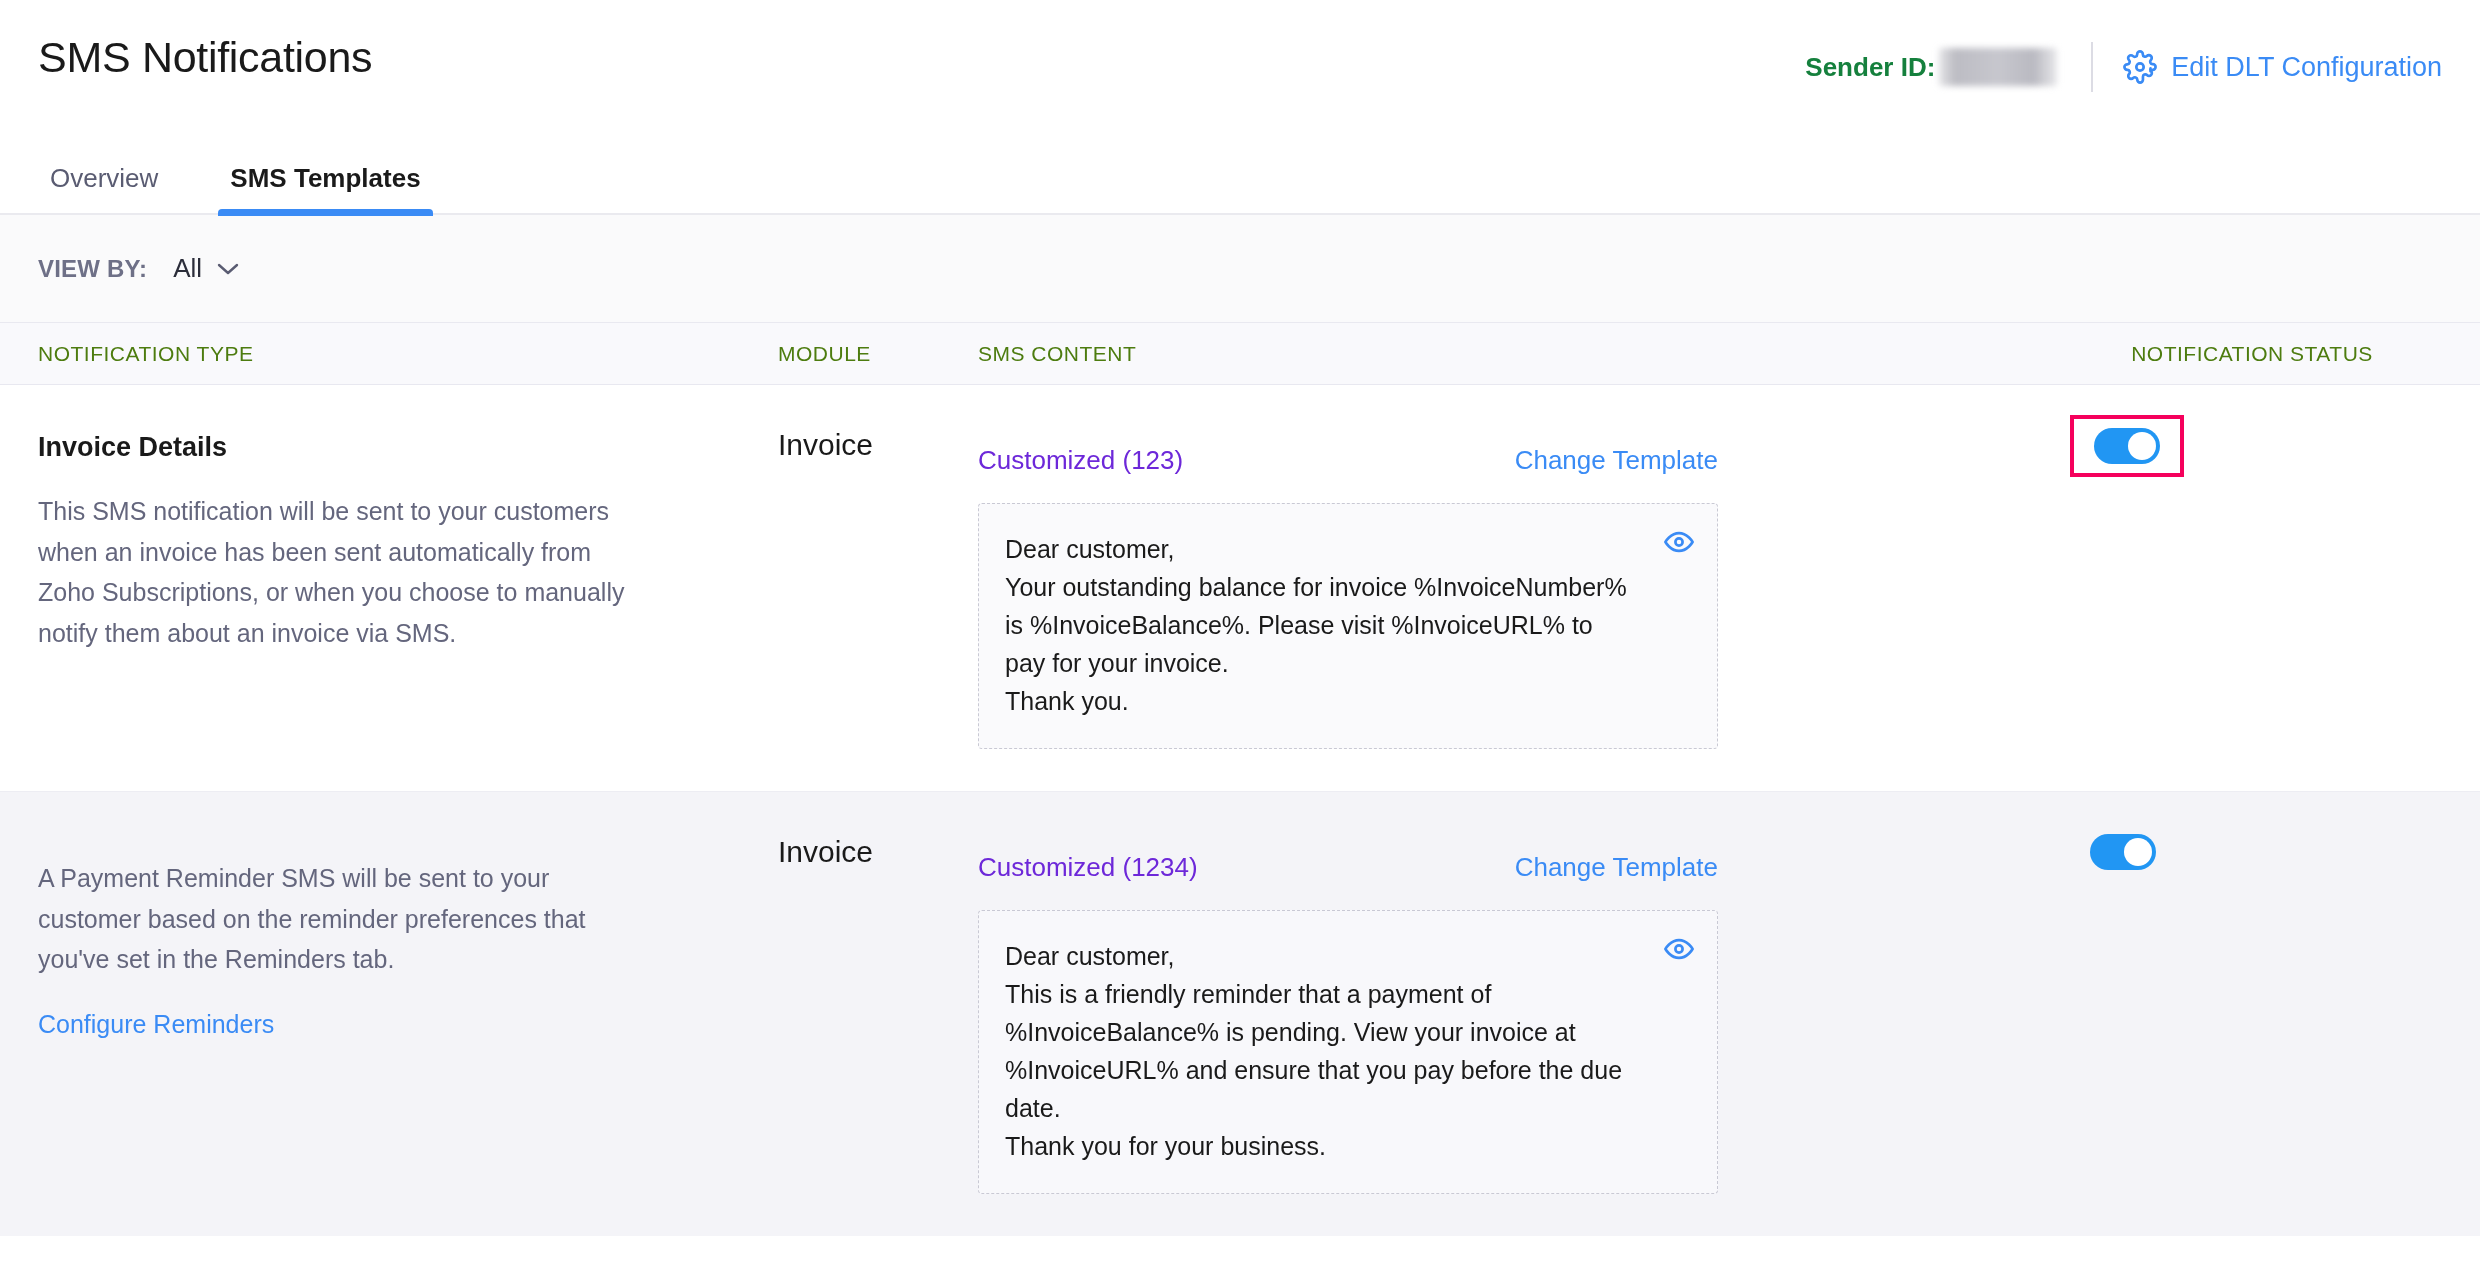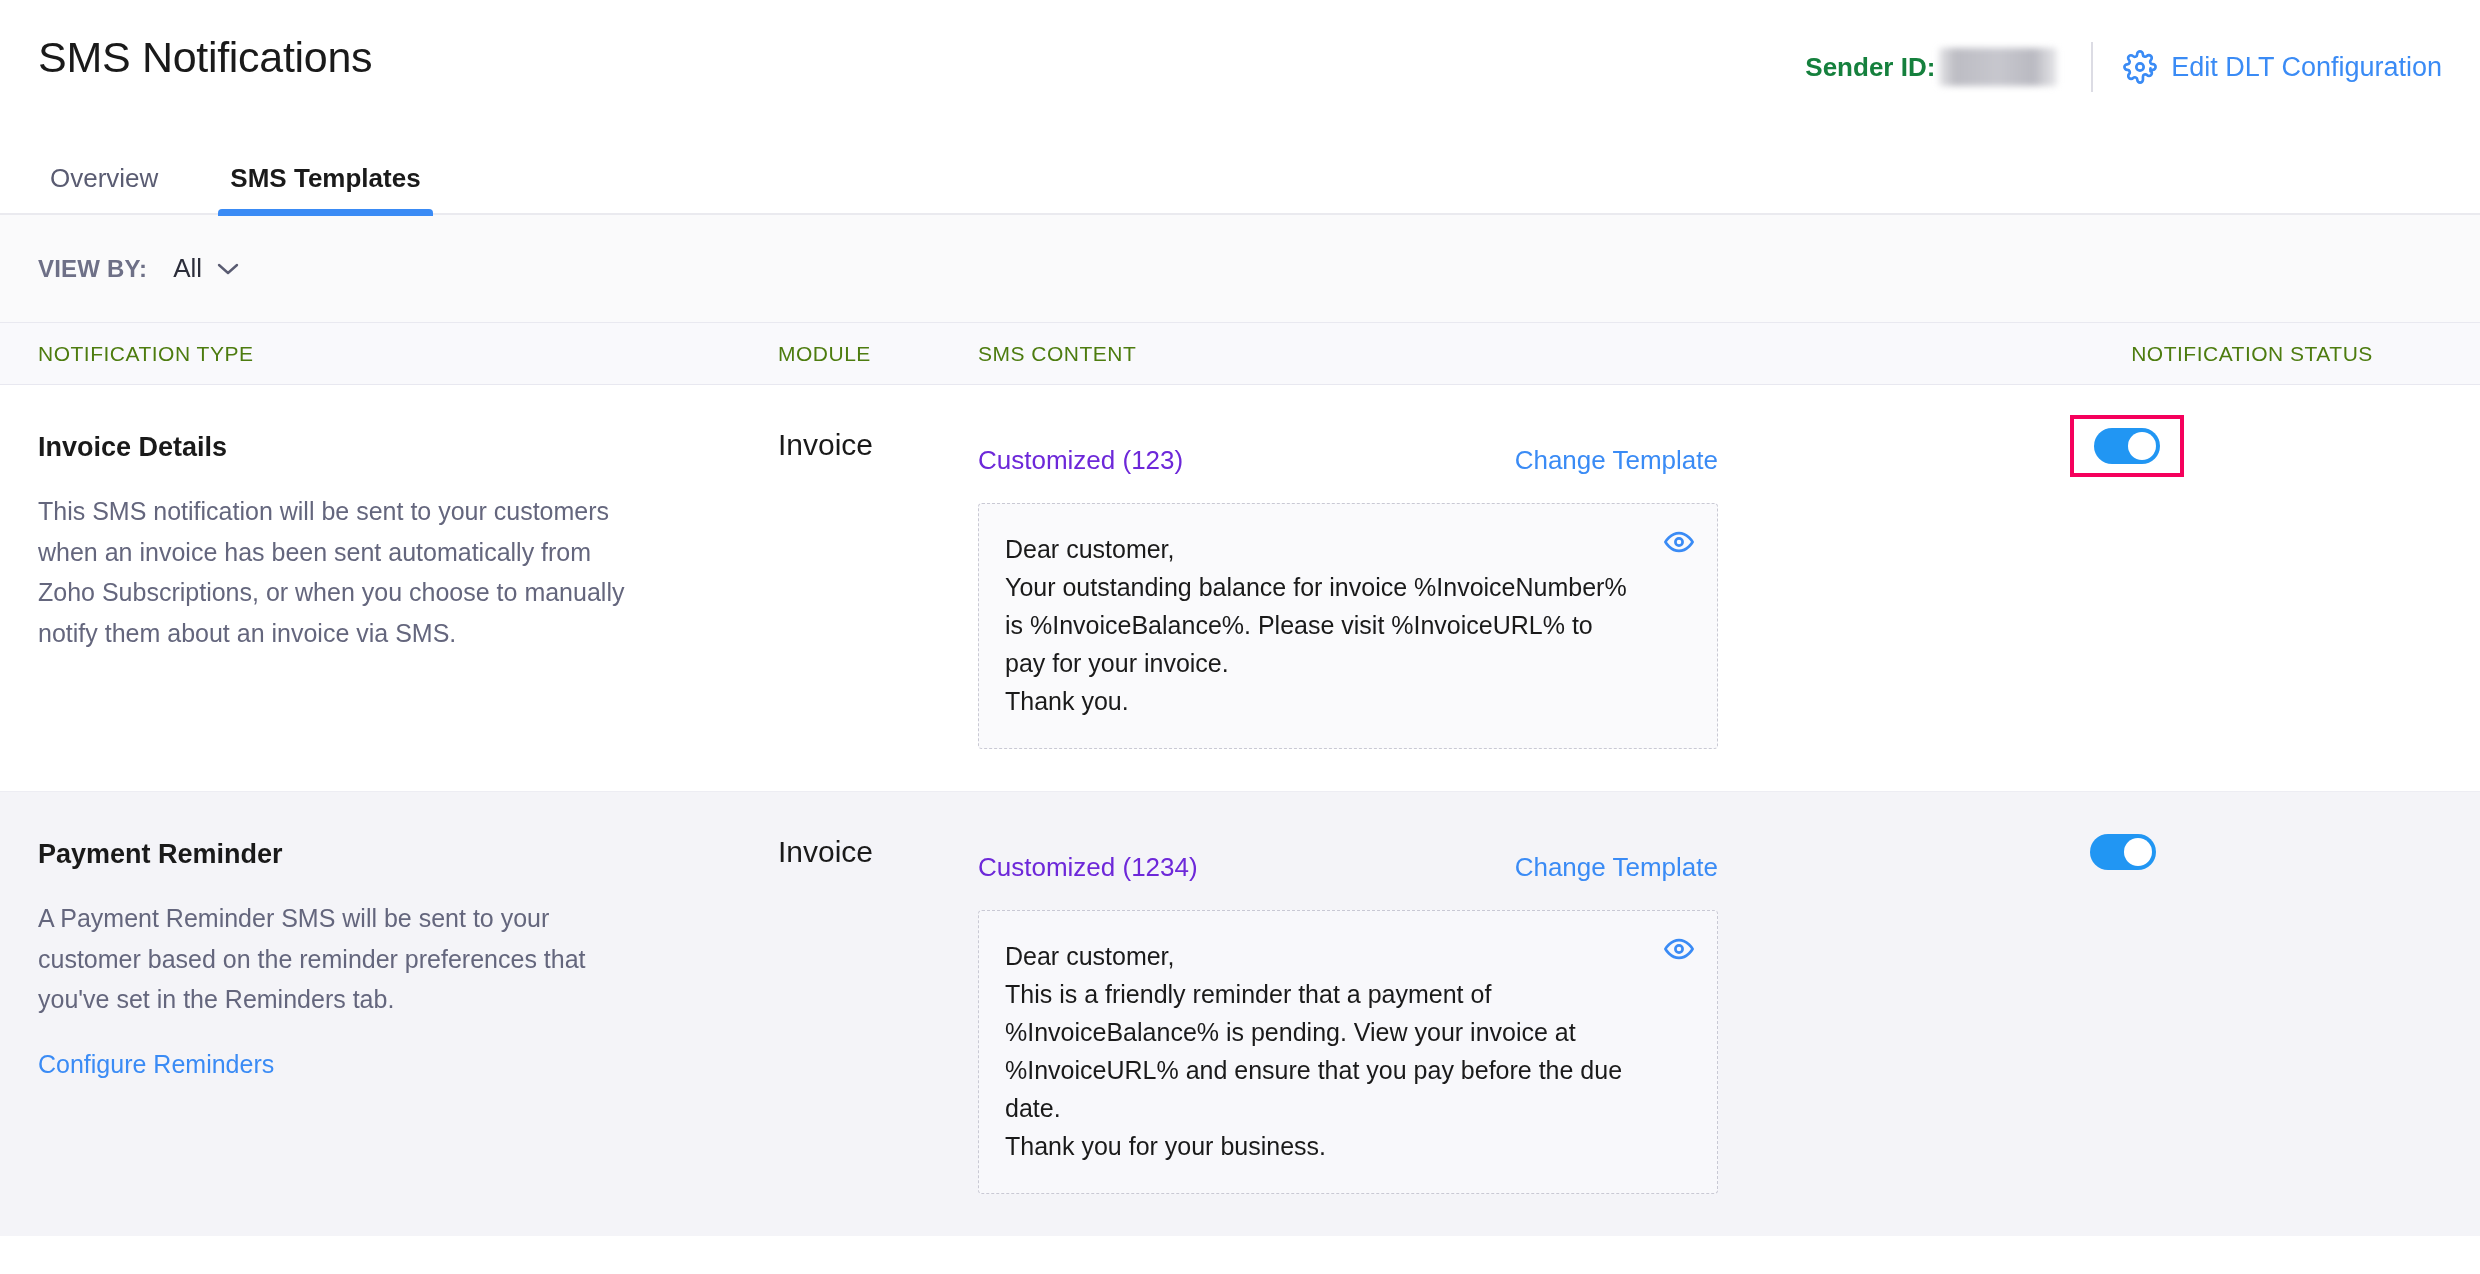--- a/index.html
+++ b/index.html
@@ -409,21 +409,20 @@
       <div class="toggle-hl">
         <div class="toggle">
           <div class="knob"></div>
         </div>
       </div>
     </div>
   </div>
 
   <div class="row alt">
     <div class="col-type">
-      <div class="nt-title">Payment Reminder</div>
       <div class="nt-desc">A Payment Reminder SMS will be sent to your customer based on the reminder preferences that you've set in the Reminders tab.</div>
       <div class="nt-link">Configure Reminders</div>
     </div>
 
     <div class="col-module">
       <div class="module-text">Invoice</div>
     </div>
 
     <div class="col-content">
       <div class="content-head">

